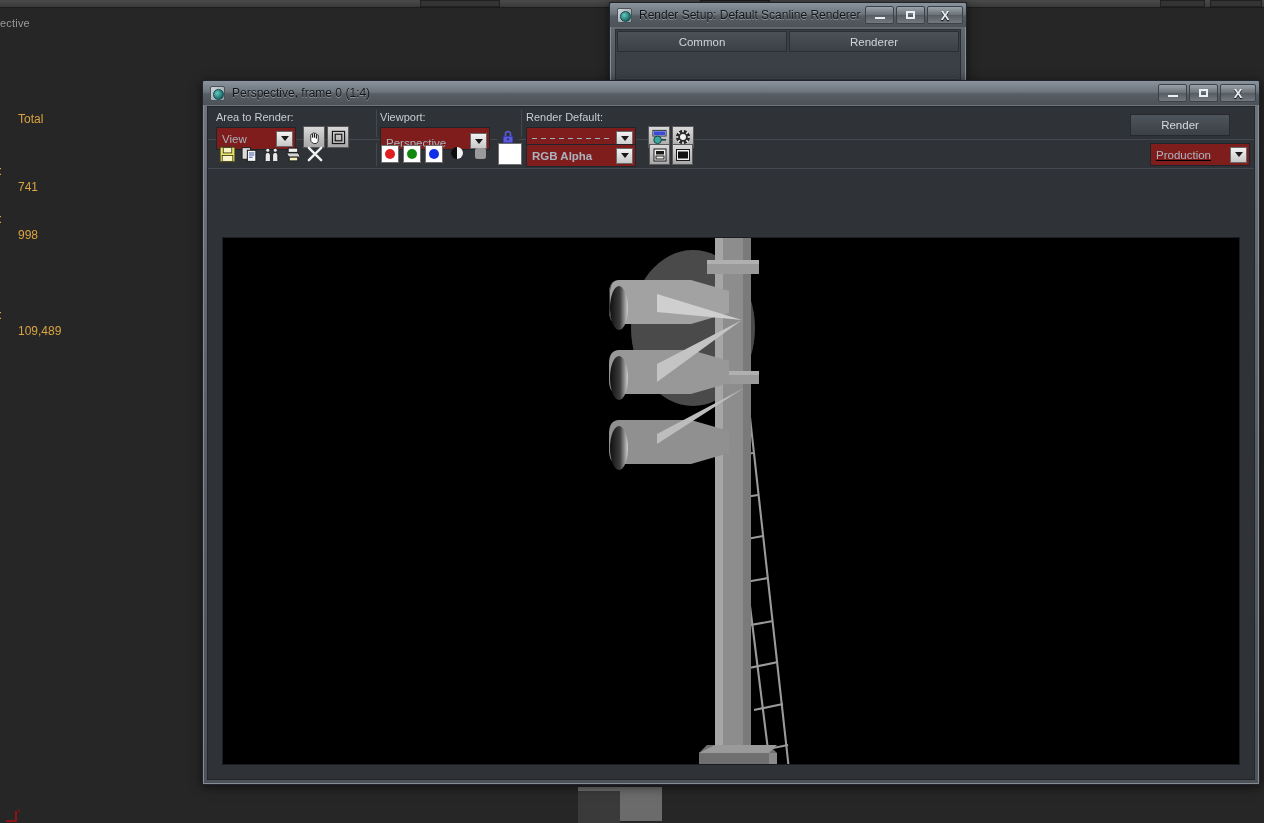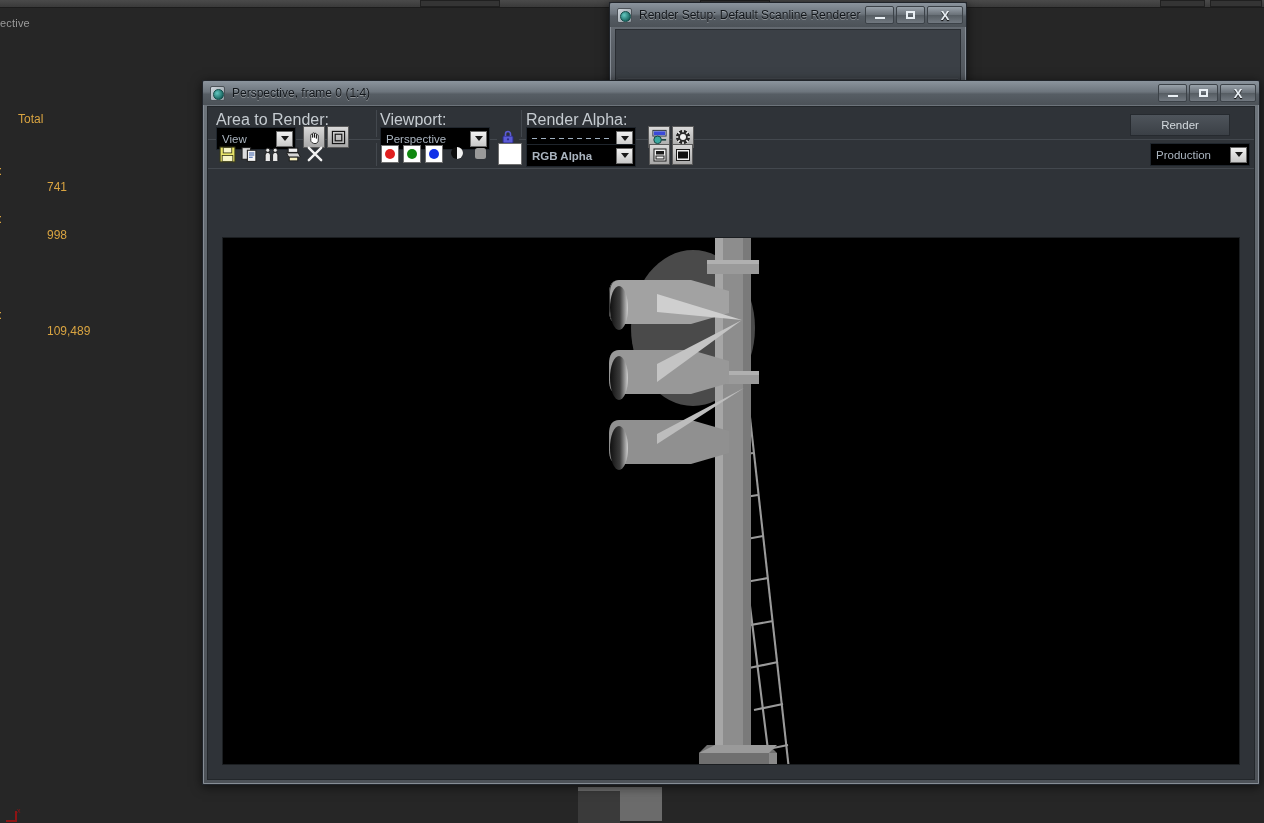--- a/index.html
+++ b/index.html
@@ -17,21 +17,21 @@
   .viewport-bg { position:absolute; left:0; top:9px; width:1264px; height:805px;
     background:#262626; }
   .vp-label { position:absolute; left:0; top:8px; font-size:11px; color:#9b9b9b;
     letter-spacing:.2px; }
 
   
   .stats { position:absolute; left:0; top:38px; color:#d9a441; font-size:12px;
     line-height:16px; white-space:pre; }
   .stats .row { position:relative; height:16px; }
   .stats .lbl { position:absolute; left:-18px; width:20px; text-align:right; }
-  .stats .val { position:absolute; left:18px;margin-left:29px; }
+  .stats .val { position:absolute; left:18px; }
   .stats .hdr { position:absolute; left:18px; }
 
   
   .bg-box { position:absolute; }
   .bg-box .top { position:absolute; background:#6e6e6e; }
   .bg-box .left { position:absolute; background:#3a3a3a; }
   .bg-box .right { position:absolute; background:#6b6b6b; }
 
   .axis-gizmo { position:absolute; left:4px; top:796px; width:22px; height:22px; }
 
@@ -81,24 +81,24 @@
     opacity:.55; }
 
   
   #rfw { left:202px; top:80px; width:1058px; height:705px; z-index:20; }
   #rfw .rfw-inner { position:absolute; left:4px; top:25px; right:4px; bottom:4px;
     background:#2f3338; border:1px solid #23272b; }
 
   .toolrow { position:relative; height:33px; border-bottom:1px solid #43484e; }
   .toolrow2 { position:relative; height:29px; border-bottom:1px solid #43484e; }
 
-  .flbl { position:absolute; font-size:16px; color:#c6ccd1; }
+  .flbl { position:absolute; font-size:11px; color:#c6ccd1; }
 
   .combo { position:absolute; height:23px;
-    background:#000000; border:1px solid #1f252c;
+    background:#7f1d1d; border:1px solid #1f252c;
     display:flex; align-items:center; }
   .combo .ctext { flex:1; padding-left:5px; font-size:11.5px; color:#aab4bf;
     white-space:nowrap; overflow:hidden; }
   .combo .carrow { width:17px; height:16px; margin-right:2px;
     background:linear-gradient(180deg,#f2f2f2,#c8c8c8);
     border:1px solid #6a6a6a; display:flex; align-items:center; justify-content:center; }
   .combo .carrow i { width:0;height:0;border-left:4px solid transparent;
     border-right:4px solid transparent;border-top:5px solid #1a1a1a; display:block; }
   .dashline { flex:1; margin-left:5px; margin-right:3px; height:1px;
     background:repeating-linear-gradient(90deg,#9fb0c0 0 5px,transparent 5px 9px); }
@@ -183,20 +183,24 @@
         <div class="wbtn">
             <div class="min-g"></div>
           </div>
         <div class="wbtn">
             <div class="max-g"></div>
           </div>
         <div class="wbtn close">X</div>
       </div>
     </div>
     <div class="body">
+      <div class="tabrow">
+        <div class="tab">Common</div>
+        <div class="tab">Renderer</div>
+      </div>
       <div class="rs-under">
         <div class="rs-ghostrow"></div>
       </div>
     </div>
   </div>
 
   <div class="win" id="rfw">
     <div class="win-frame"></div>
     <div class="titlebar">
       <div class="app-ico"></div>
@@ -230,37 +234,37 @@
         <div class="tbtn" style="left:119px;top:19px;">
           <svg width="15" height="15" viewBox="0 0 16 16">
               <rect x="1.5" y="1.5" width="13" height="13" fill="none" stroke="#111" stroke-width="1.2"></rect>
               <rect x="4.5" y="4.5" width="7" height="7" fill="none" stroke="#111" stroke-width="1.2"></rect>
             </svg>
         </div>
 
         <div class="sep-v" style="left:168px;top:3px;height:27px;"></div>
 
         <div class="flbl" style="left:172px;top:4px;">Viewport:</div>
-        <div class="combo" style="left:172px;top:20px;width:110px;">
+        <div class="combo" style="left:172px;top:20px;width:110px;align-items:flex-end;">
           <div class="ctext">Perspective</div>
           <div class="carrow">
               <i></i>
             </div>
         </div>
         <div class="tbtn dark" style="left:289px;top:19px;">
           <svg width="16" height="16" viewBox="0 0 16 16">
               <rect x="3" y="7" width="10" height="7" rx="1" fill="#5b5bd6" stroke="#2a2a86" stroke-width="1"></rect>
               <path d="M5.5 7V5a2.5 2.5 0 0 1 5 0v2" fill="none" stroke="#5b5bd6" stroke-width="1.6"></path>
               <circle cx="8" cy="10.3" r="1.1" fill="#2a2a86"></circle>
             </svg>
         </div>
 
         <div class="sep-v" style="left:313px;top:3px;height:27px;"></div>
 
-        <div class="flbl" style="left:318px;top:4px;">Render Alpha:</div>
+        <div class="flbl" style="left:318px;top:4px;">Render Default:</div>
         <div class="combo" style="left:318px;top:20px;width:110px;">
           <div class="dashline"></div>
           <div class="carrow">
               <i></i>
             </div>
         </div>
         <div class="tbtn" style="left:440px;top:19px;">
           <svg width="17" height="16" viewBox="0 0 18 16">
               <rect x="2" y="1" width="14" height="6" fill="#cfd7e2" stroke="#2b3440"></rect>
               <rect x="3" y="2" width="12" height="4" fill="#3a49d8"></rect>

